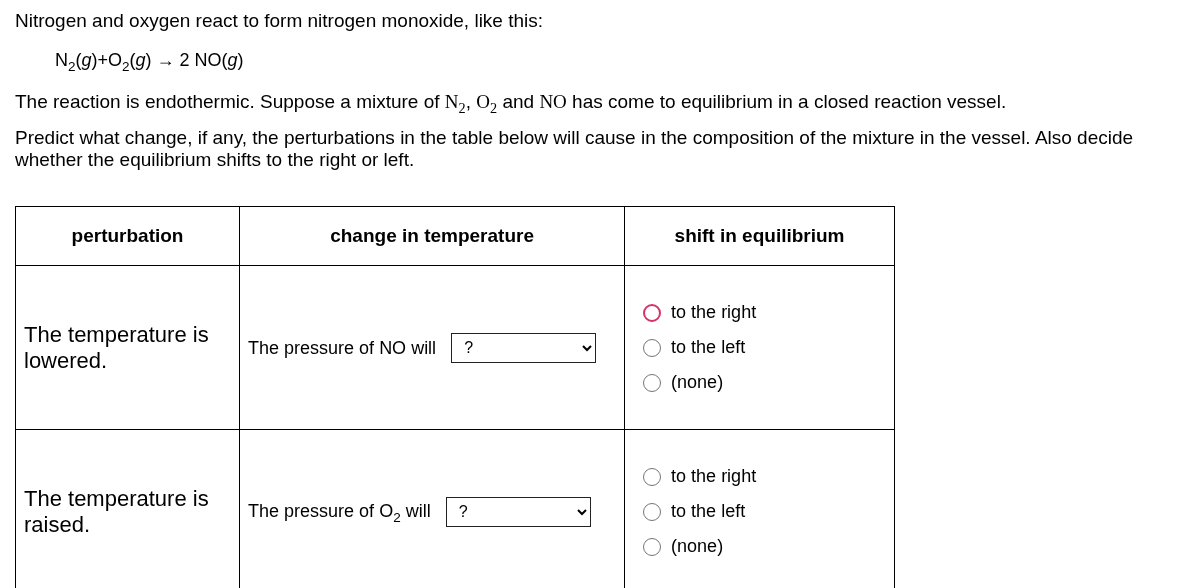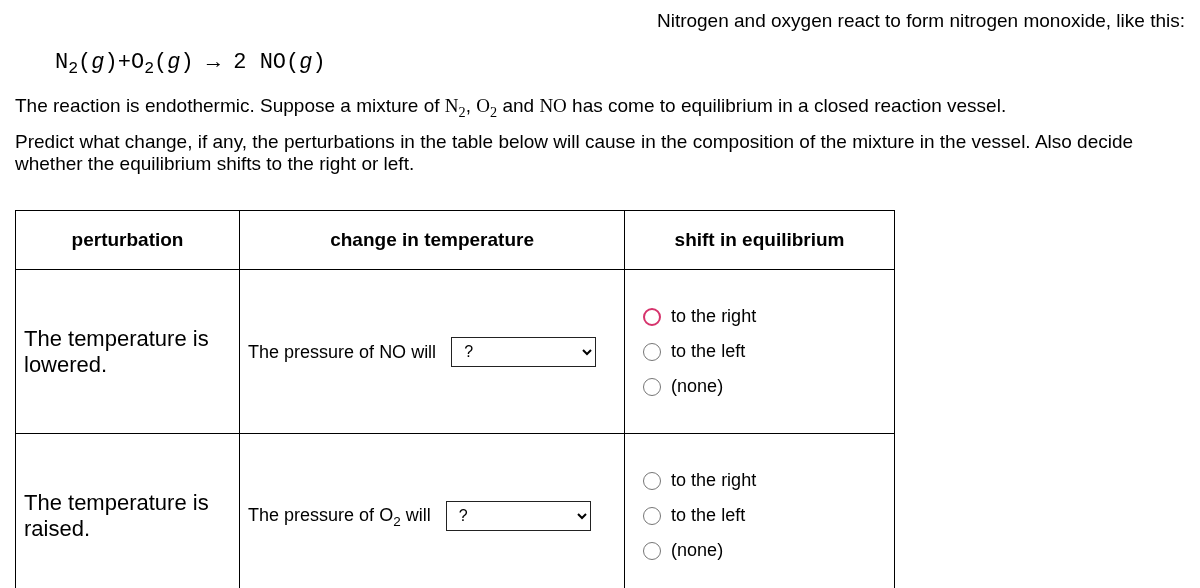--- a/index.html
+++ b/index.html
@@ -5,25 +5,25 @@
   * { box-sizing: border-box; }
   body {
     margin: 0;
     padding: 10px 15px;
     font-family: Arial, Helvetica, sans-serif;
     font-size: 19px;
     color: #000;
     background: #fff;
     width: 1200px;
   }
-  .intro-line { margin: 0 0 12px 0; text-align: right; }
+  .intro-line { margin: 0 0 12px 0; }
   .equation {
     margin: 18px 0 20px 40px;
-    font-size: 22px;
-    font-family: Liberation Mono, monospace;
+    font-size: 18px;
+    font-family: Liberation Sans, sans-serif;
   }
   .equation .ital { font-style: italic; }
   sub { font-size: 0.75em; vertical-align: sub; line-height: 0; }
   .para { margin: 14px 0; }
   .chem { font-family: 'Times New Roman', serif; }
   table.main {
     border-collapse: collapse;
     margin-top: 35px;
     width: 880px;
     border-radius: 10px;

